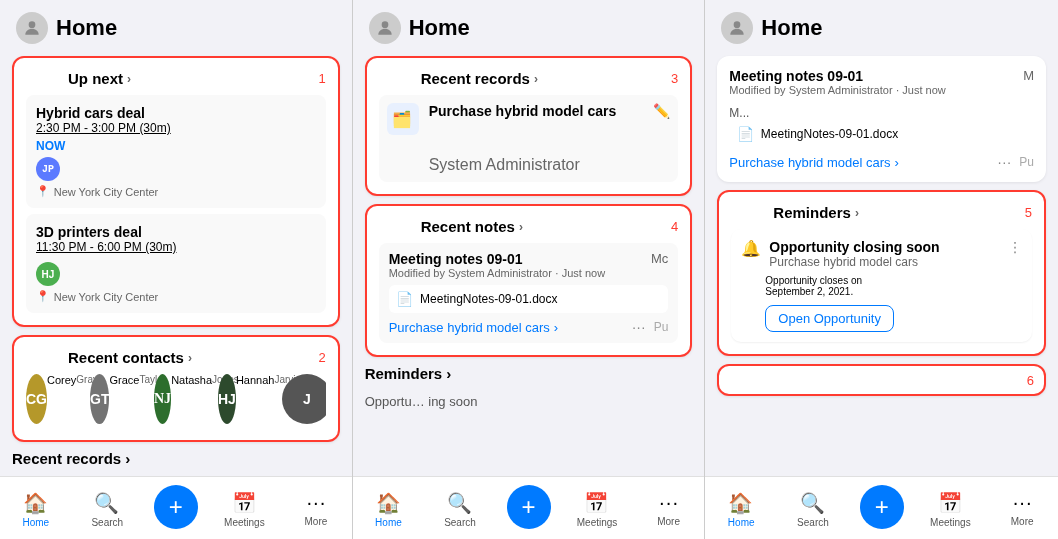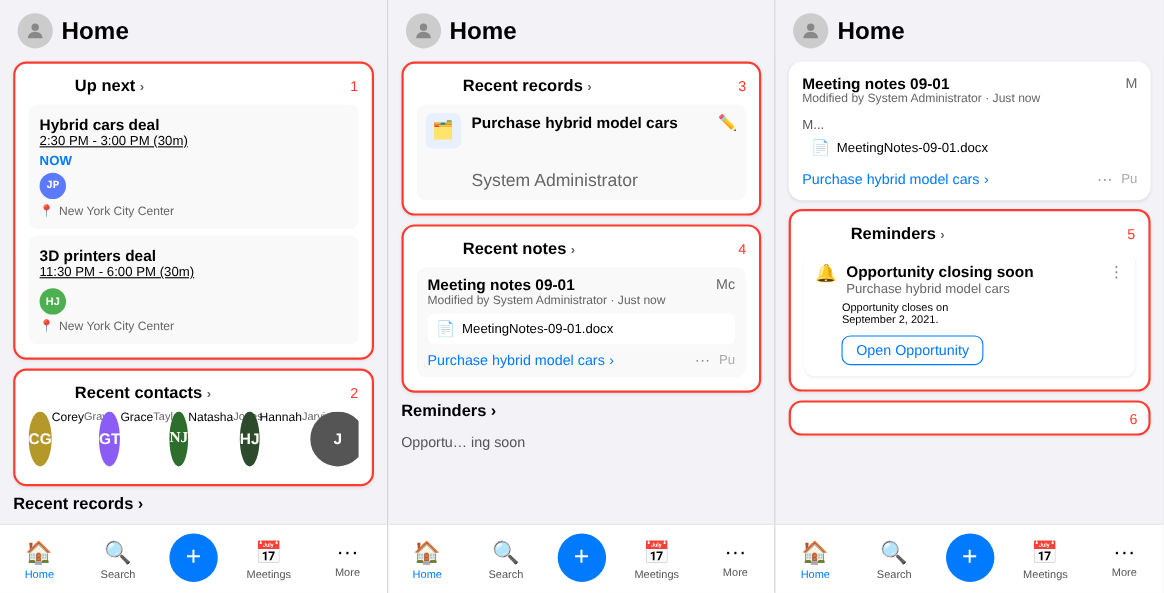--- a/index.html
+++ b/index.html
@@ -336,21 +336,21 @@
           <span class="chevron">›</span>
           <span class="section-number">2</span>
         </div>
         <div class="contacts-row">
           <div class="contact-item">
             <div class="contact-avatar" style="background:#b5982a;">CG</div>
             <span class="contact-name">Corey</span>
             <span class="contact-last">Gray</span>
           </div>
           <div class="contact-item">
-            <div class="contact-avatar" style="background:#8b5cf6;">GT</div>
+            <div class="contact-avatar" style="background:#737373;">GT</div>
             <span class="contact-name">Grace</span>
             <span class="contact-last">Taylor</span>
           </div>
           <div class="contact-item">
             <div class="contact-avatar" style="background:#2d6e2d;font-family:Liberation Serif, serif;">NJ</div>
             <span class="contact-name">Natasha</span>
             <span class="contact-last">Jones</span>
           </div>
           <div class="contact-item">
             <div class="contact-avatar" style="background:#2d4a2d;">HJ</div>

